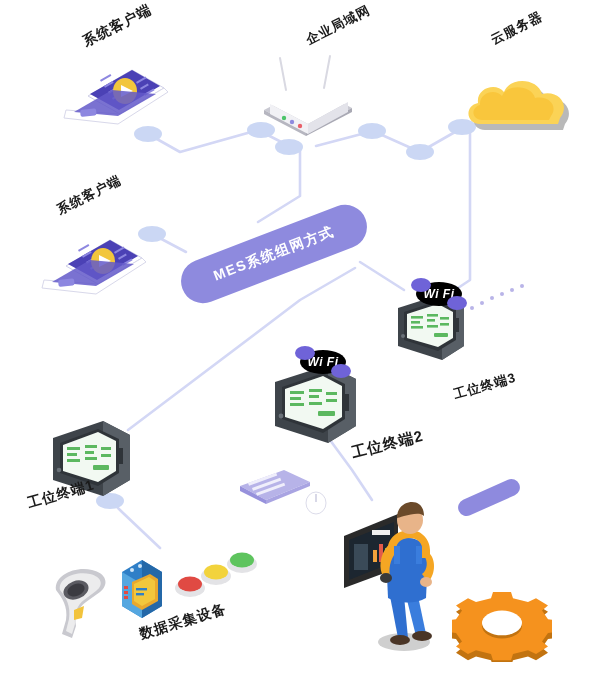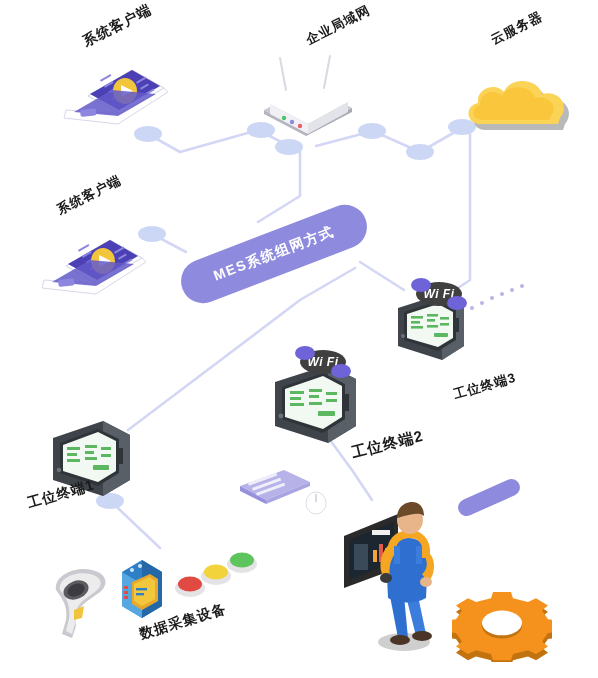--- a/index.html
+++ b/index.html
@@ -14,21 +14,21 @@
   .node{position:absolute;}
   
   #banner{
     position:absolute;left:176px;top:232px;width:196px;height:44px;
     background:#8e8ade;border-radius:24px;
     transform:rotate(-21deg);
     display:flex;align-items:center;justify-content:center;
   }
   #banner span{color:#ffffff;font-size:14px;font-weight:700;letter-spacing:1.5px;}
   
-  .wifi{position:absolute;width:46px;height:24px;background:#404040;
+  .wifi{position:absolute;width:46px;height:24px;background:#000000;
         border-radius:50%/50%;display:flex;align-items:center;justify-content:center;}
   .wifi b{color:#fff;font-size:12px;font-style:italic;font-weight:700;letter-spacing:.5px;}
   .wifi::before,.wifi::after{content:"";position:absolute;background:#6f63d8;border-radius:50%;}
   .wifi::before{width:20px;height:14px;left:-5px;top:-4px;}
   .wifi::after{width:20px;height:14px;right:-5px;bottom:-4px;}
   .pillbar{position:absolute;background:#8e8ade;border-radius:10px;}
   .dotline{position:absolute;}
   .dotline i{position:absolute;width:4px;height:4px;background:#b9b4e8;border-radius:50%;}
 </style>
 </head>

